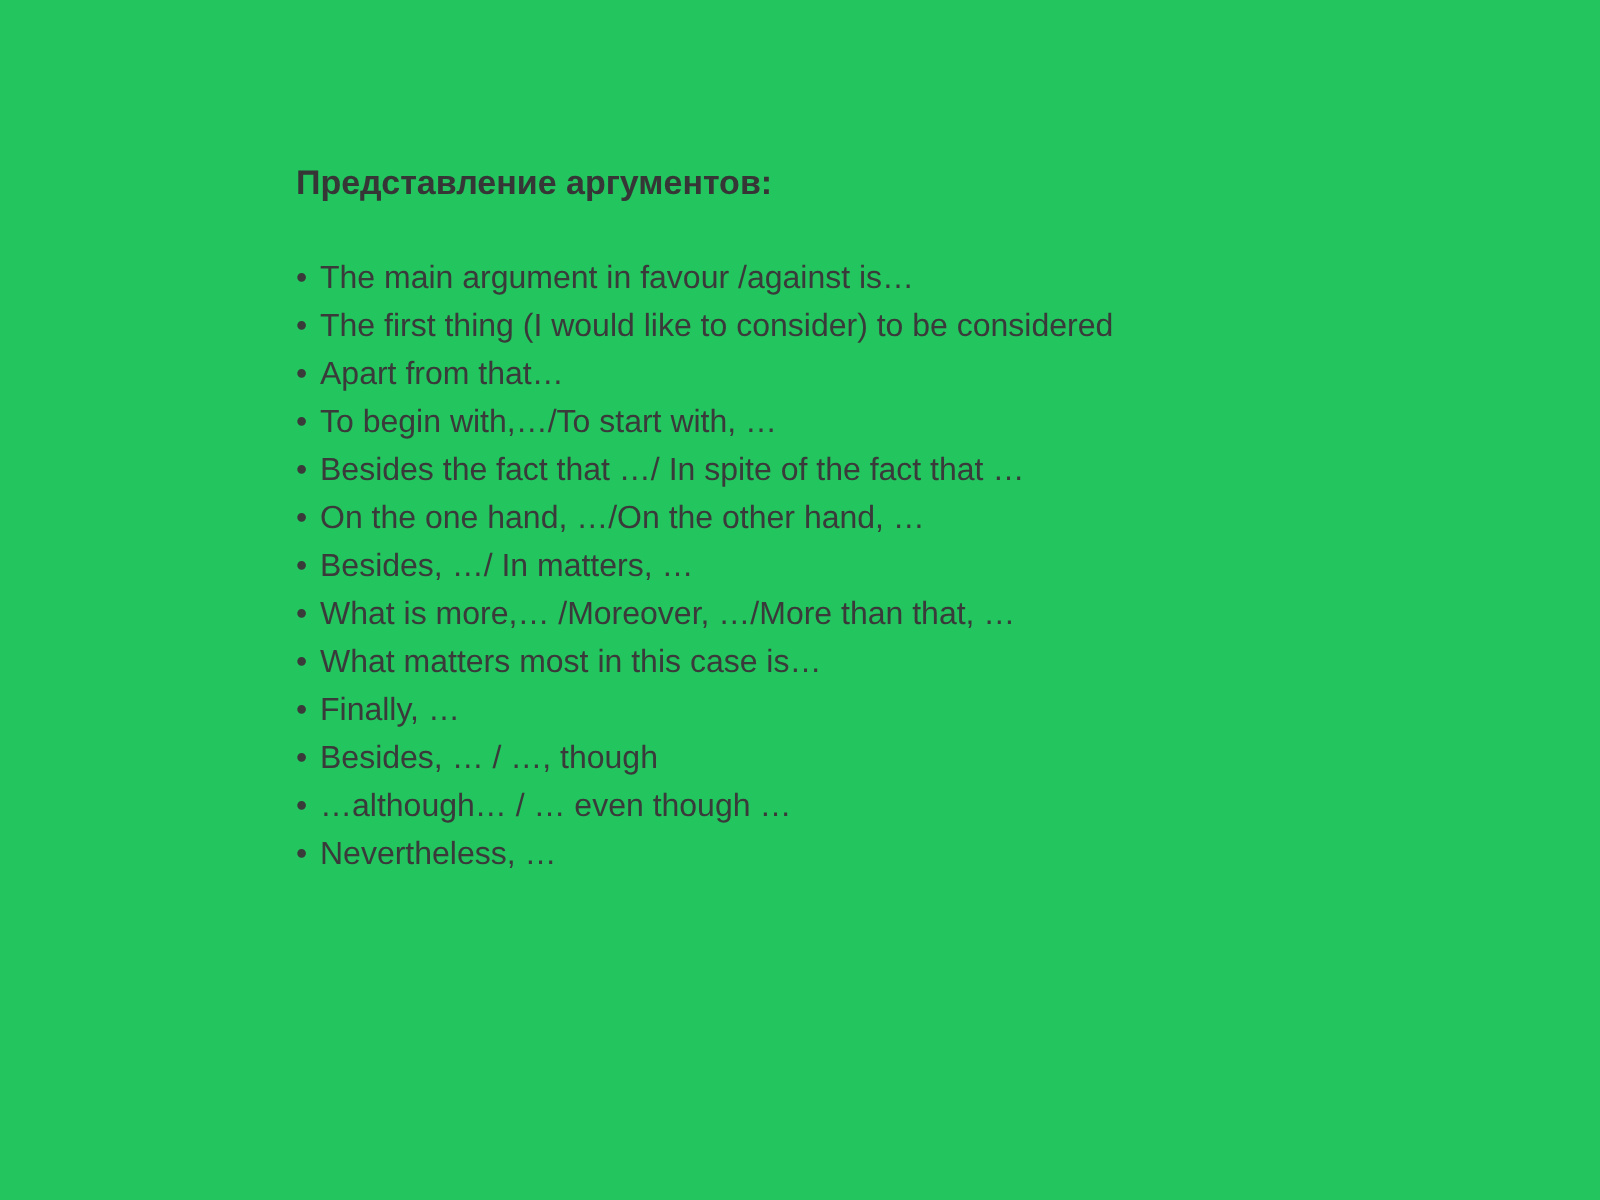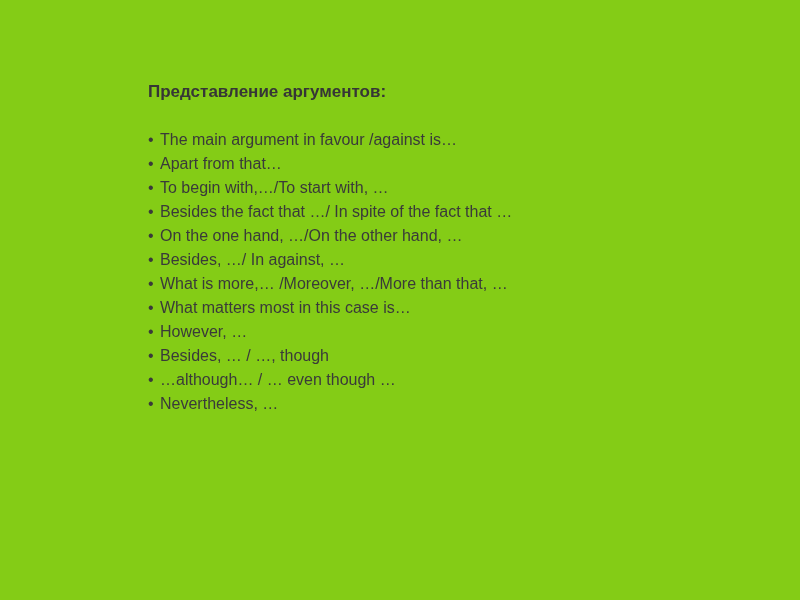--- a/index.html
+++ b/index.html
@@ -13,21 +13,21 @@
     font-family: "Liberation Sans", "DejaVu Sans", sans-serif;
     overflow: hidden;
     position: relative;
   }
   .slide {
     position: absolute;
     left: 0;
     top: 0;
     width: 800px;
     height: 600px;
-    background: #84cc16;
+    background: #22c55e;
   }
   .content {
     position: absolute;
     left: 148px;
     top: 80px;
     width: 600px;
     color: #3a3a3a;
     font-size: 16px;
     line-height: 24px;
   }
@@ -55,37 +55,38 @@
 <div class="slide">
   <div class="content">
 
     <h1 class="title">Представление аргументов:</h1>
 
     <div class="list">
 
       <div class="line"><span class="bullet">•</span><span>The main argument in favour /against is…</span></div>
 
 
+      <div class="line"><span class="bullet">•</span><span>The first thing (I would like to consider) to be considered</span></div>
 
 
       <div class="line"><span class="bullet">•</span><span>Apart from that…</span></div>
 
       <div class="line"><span class="bullet">•</span><span>To begin with,…/To start with, …</span></div>
 
       <div class="line"><span class="bullet">•</span><span>Besides the fact that …/ In spite of the fact that …</span></div>
 
       <div class="line"><span class="bullet">•</span><span>On the one hand, …/On the other hand, …</span></div>
 
-      <div class="line"><span class="bullet">•</span><span>Besides, …/ In against, …</span></div>
+      <div class="line"><span class="bullet">•</span><span>Besides, …/ In matters, …</span></div>
 
       <div class="line"><span class="bullet">•</span><span>What is more,… /Moreover, …/More than that, …</span></div>
 
       <div class="line"><span class="bullet">•</span><span>What matters most in this case is…</span></div>
 
-      <div class="line"><span class="bullet">•</span><span>However, …</span></div>
+      <div class="line"><span class="bullet">•</span><span>Finally, …</span></div>
 
       <div class="line"><span class="bullet">•</span><span>Besides, … / …, though</span></div>
 
       <div class="line"><span class="bullet">•</span><span>…although… / … even though …</span></div>
 
       <div class="line"><span class="bullet">•</span><span>Nevertheless, …</span></div>
 
     </div>
   </div>
 </div>

